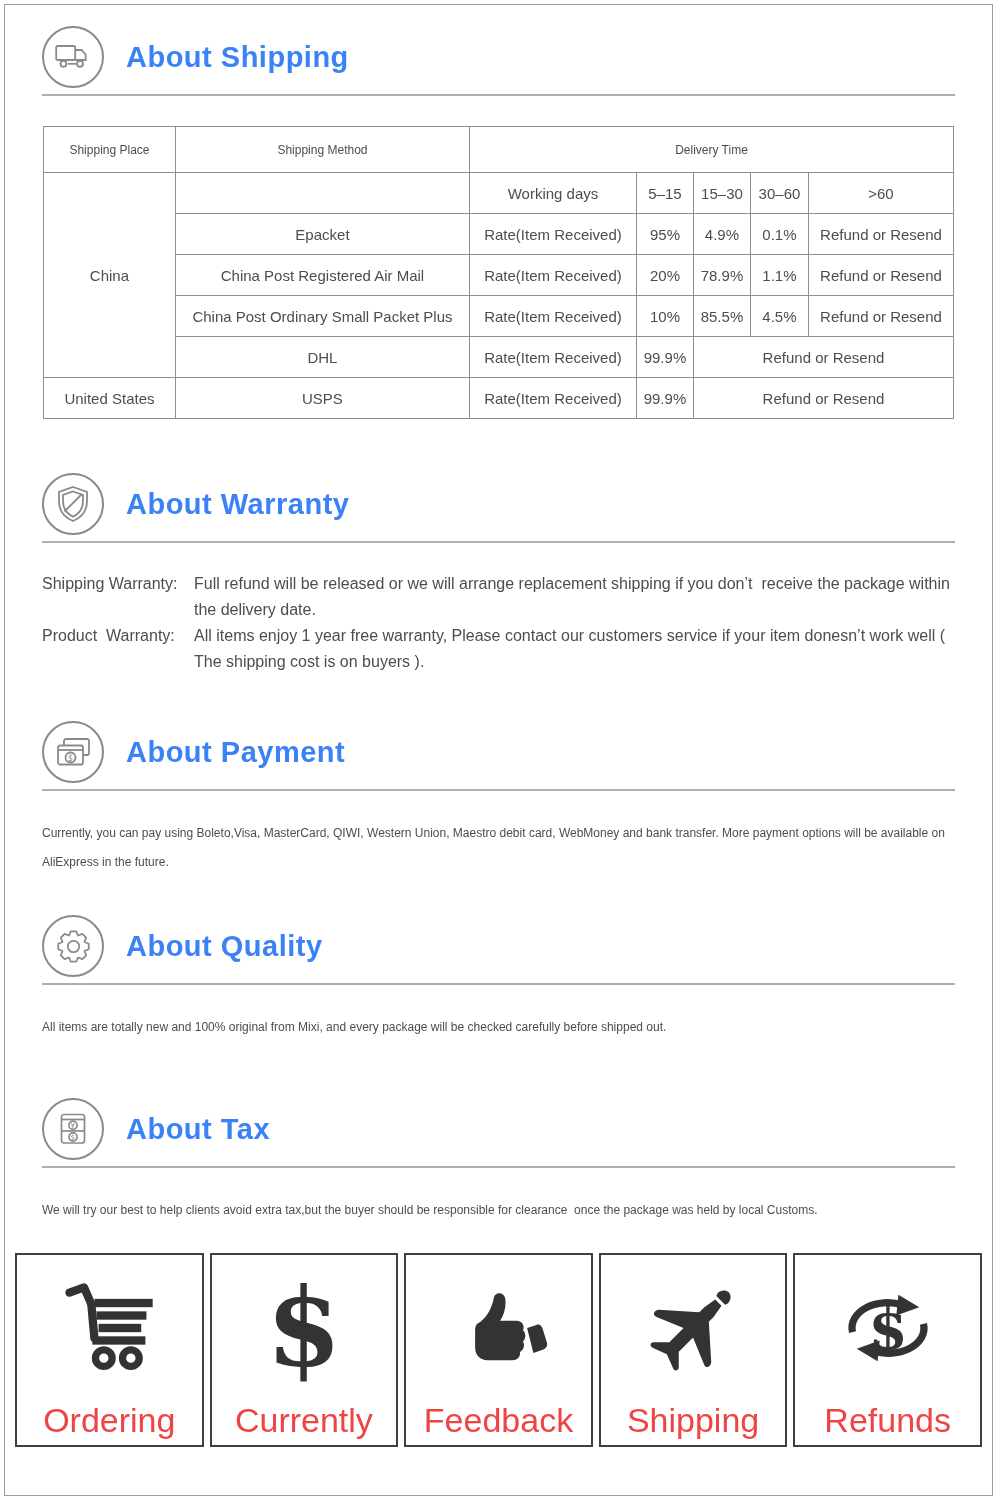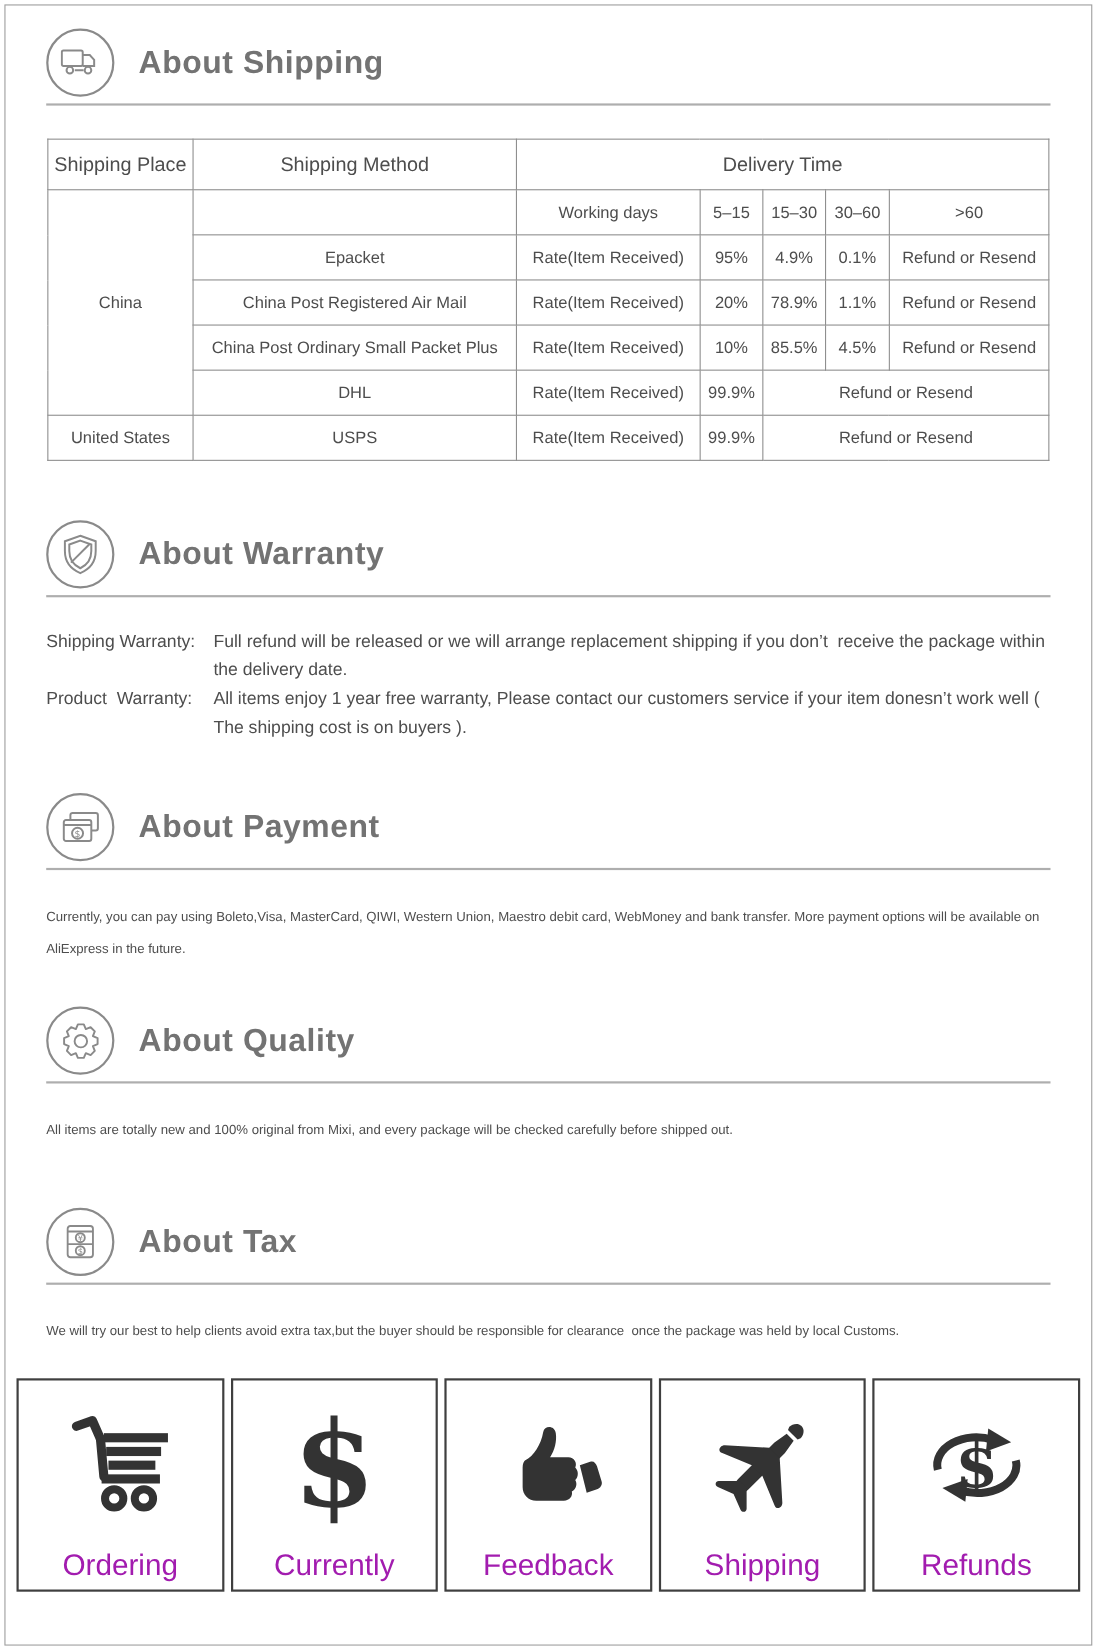--- a/index.html
+++ b/index.html
@@ -12,44 +12,44 @@
   .content { padding:0 42px; }
 
   
   .section { margin-top:50px; }
   .section.first { margin-top:26px; }
   .section-header { display:flex; align-items:center; gap:22px; }
   .icon-circle {
     width:62px; height:62px; border:2px solid #8a8a8a; border-radius:50%;
     display:flex; align-items:center; justify-content:center; flex:none; background:#fff;
   }
-  .section-title { font-size:29px; font-weight:600; color:#737373; letter-spacing:.5px; }
+  .section-title { font-size:29px; font-weight:600; color:#3b82f6; letter-spacing:.5px; }
   .divider { border:none; border-top:2px solid #aeaeae; margin:6px 0 0 0; }
 
   
   table.shipping { border-collapse:collapse; width:910px; margin:30px auto 0; font-size:15px; color:#4d4d4d; table-layout:fixed; }
   table.shipping td { border:1px solid #8f8f8f; text-align:center; padding:2px 4px; height:41px; overflow:hidden; }
-  table.shipping tr.head td { height:46px; font-size:18px; }
+  table.shipping tr.head td { height:46px; font-size:12px; }
 
   
   .kv-block { margin-top:28px; font-size:16px; line-height:26px; }
   .kv { display:flex; }
   .kv .k { width:152px; flex:none; white-space:pre-wrap; }
   .kv .v { flex:1; white-space:pre-wrap; }
   .para { margin:28px 0 0 0; font-size:12px; line-height:29px; white-space:pre-wrap; }
 
   
   .badges { display:flex; gap:6px; margin:28px 15px 0; }
   .badge {
     flex:1; border:2px solid #3f3f3f; height:194px; background:#fff;
     display:flex; flex-direction:column; align-items:center; justify-content:flex-end;
     padding-bottom:6px;
   }
   .badge-icon { flex:1; display:flex; align-items:center; justify-content:center; }
-  .badge-label { font-size:27px; color:#a21caf; line-height:1.1; }
+  .badge-label { font-size:34px; color:#ef4444; line-height:1.1; }
   .dollar-glyph { font-family:"DejaVu Serif", serif; font-weight:bold; font-size:108px; color:#333; line-height:1; }
   svg text { font-family:"DejaVu Sans", sans-serif; }
 </style>
 </head>
 <body>
 
 <div class="page">
   <div class="frame"></div>
   <div class="content">
 

